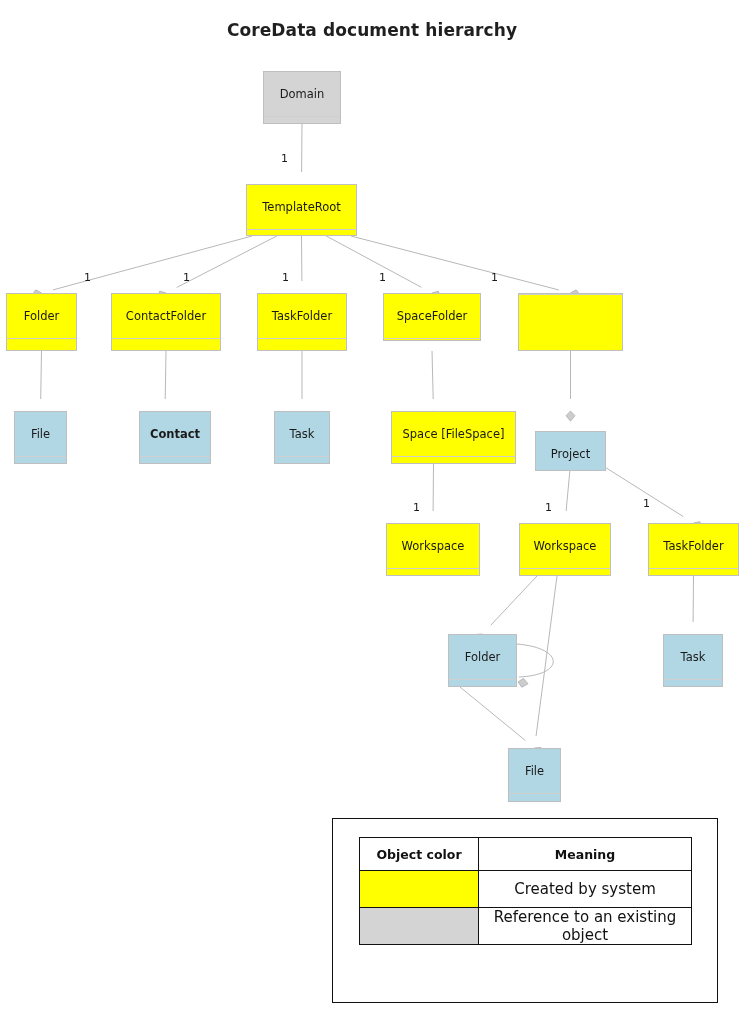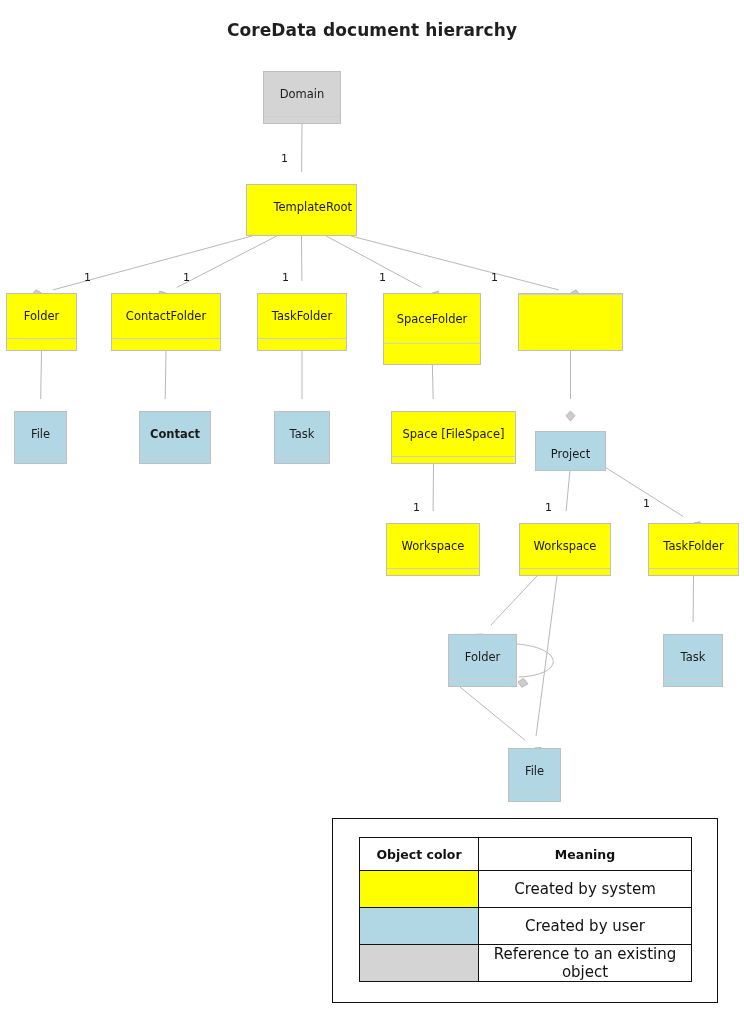--- a/index.html
+++ b/index.html
@@ -202,41 +202,41 @@
         <polygon points="0,0 -4.5,-4.6875 0,-10.125 4.5,-4.6875" fill="#cccccc" stroke="#b0b0b0" stroke-width="0.8"></polygon>
       </g>
     </svg>
 
   <div id="node-layer">
       <div class="node n-ref" style="left: 263px; top: 71px; width: 78px; height: 53px;">
         <div class="hdr">Domain</div>
         <div class="sep"></div>
         <div class="body" style="height: 20px;"></div>
       </div>
-      <div class="node n-system" style="left: 246px; top: 184px; width: 111px; height: 52px; align-items: flex-end;">
+      <div class="node n-system" style="left: 246px; top: 184px; width: 111px; height: 52px;">
         <div class="hdr">TemplateRoot</div>
         <div class="sep"></div>
         <div class="body" style="height: 16px;"></div>
       </div>
       <div class="node n-system" style="left: 6px; top: 293px; width: 71px; height: 58px;">
         <div class="hdr">Folder</div>
         <div class="sep"></div>
         <div class="body" style="height: 20px;"></div>
       </div>
       <div class="node n-system" style="left: 111px; top: 293px; width: 110px; height: 58px;">
         <div class="hdr">ContactFolder</div>
         <div class="sep"></div>
         <div class="body" style="height: 20px;"></div>
       </div>
       <div class="node n-system" style="left: 257px; top: 293px; width: 90px; height: 58px;">
         <div class="hdr">TaskFolder</div>
         <div class="sep"></div>
         <div class="body" style="height: 20px;"></div>
       </div>
-      <div class="node n-system" style="left: 383px; top: 293px; width: 98px; height: 72px;">
+      <div class="node n-system" style="left: 383px; top: 293px; width: 98px; height: 48px;">
         <div class="hdr">SpaceFolder</div>
         <div class="sep"></div>
         <div class="body" style="height: 20px;"></div>
       </div>
       <div class="node n-system" style="left: 518px; top: 293px; width: 105px; height: 58px;">
         <div class="sep"></div>
         <div class="body" style="height: 20px;"></div>
       </div>
       <div class="node n-user" style="left: 14px; top: 411px; width: 53px; height: 53px;">
         <div class="hdr">File</div>
@@ -315,23 +315,19 @@
         <th>Object color</th>
         <th>Meaning</th>
       </tr>
     </thead>
     <tbody id="legend-body">
         <tr>
           <td class="swatch sw-system"></td>
           <td class="meaning">Created by system</td>
         </tr>
         <tr>
-          <td class="swatch sw-user"></td>
-          <td class="meaning">Created by user</td>
-        </tr>
-        <tr>
           <td class="swatch sw-ref"></td>
           <td class="meaning">Reference to an existing object</td>
         </tr>
       </tbody>
   </table>
 
 </div>
 
 </body></html>

